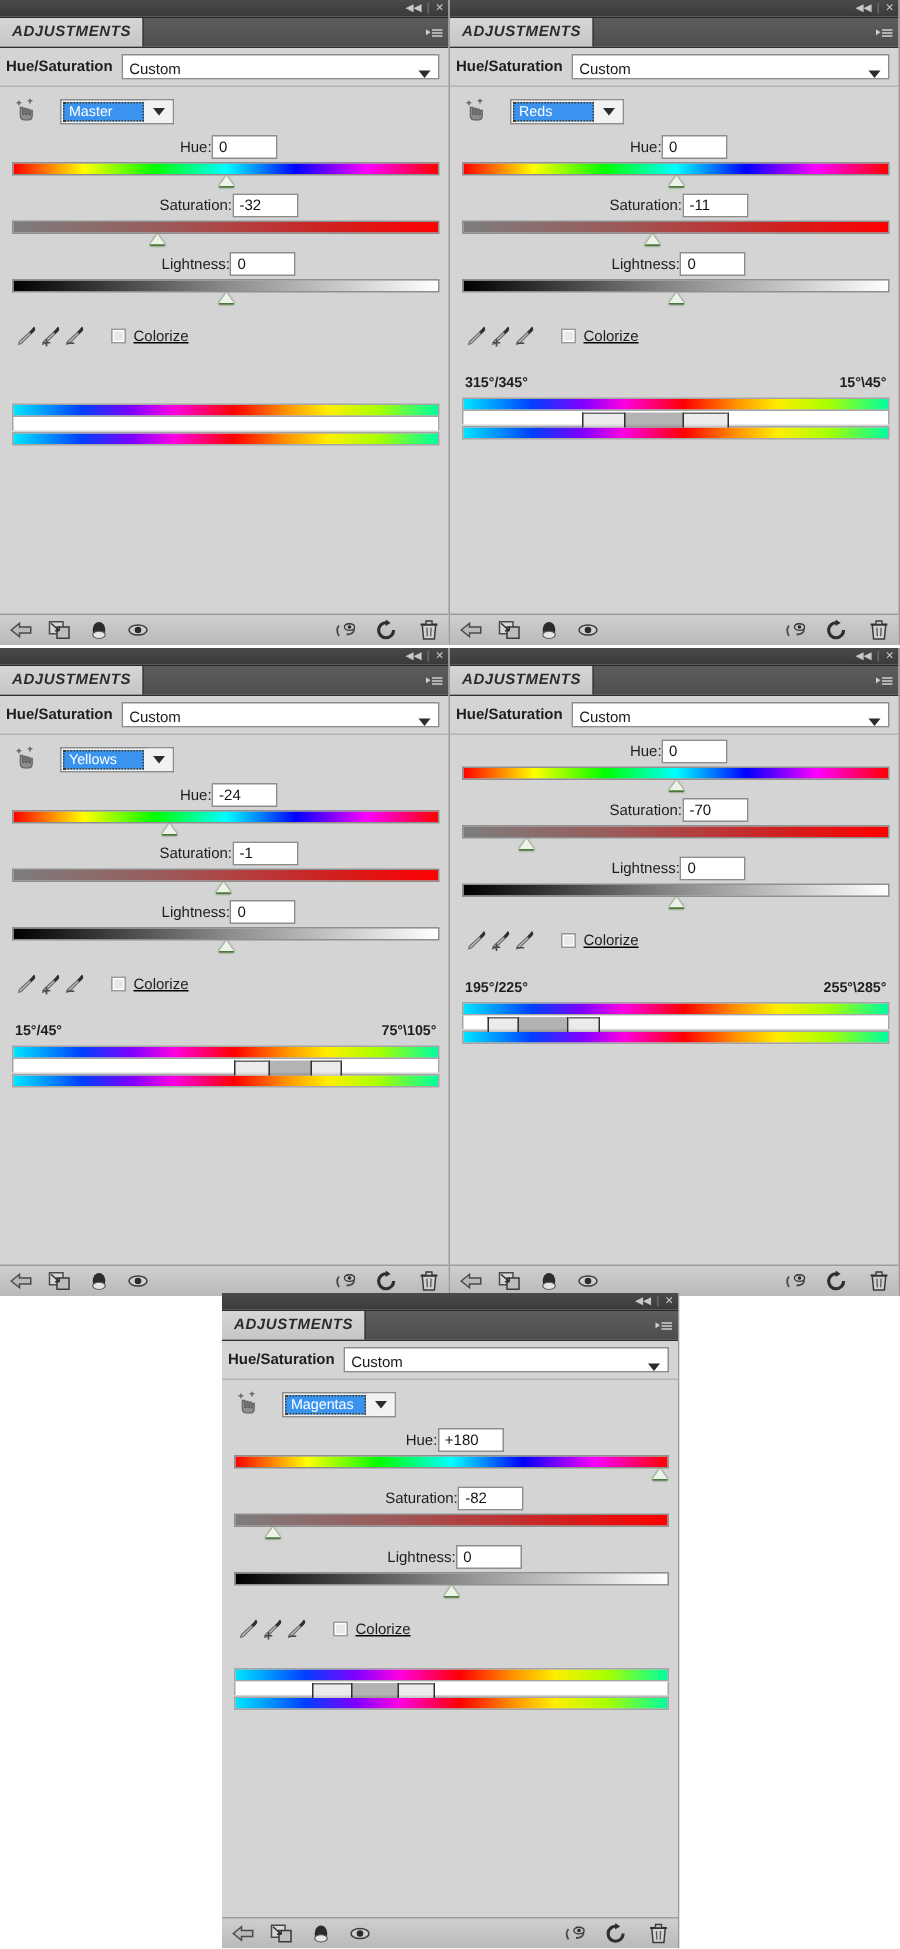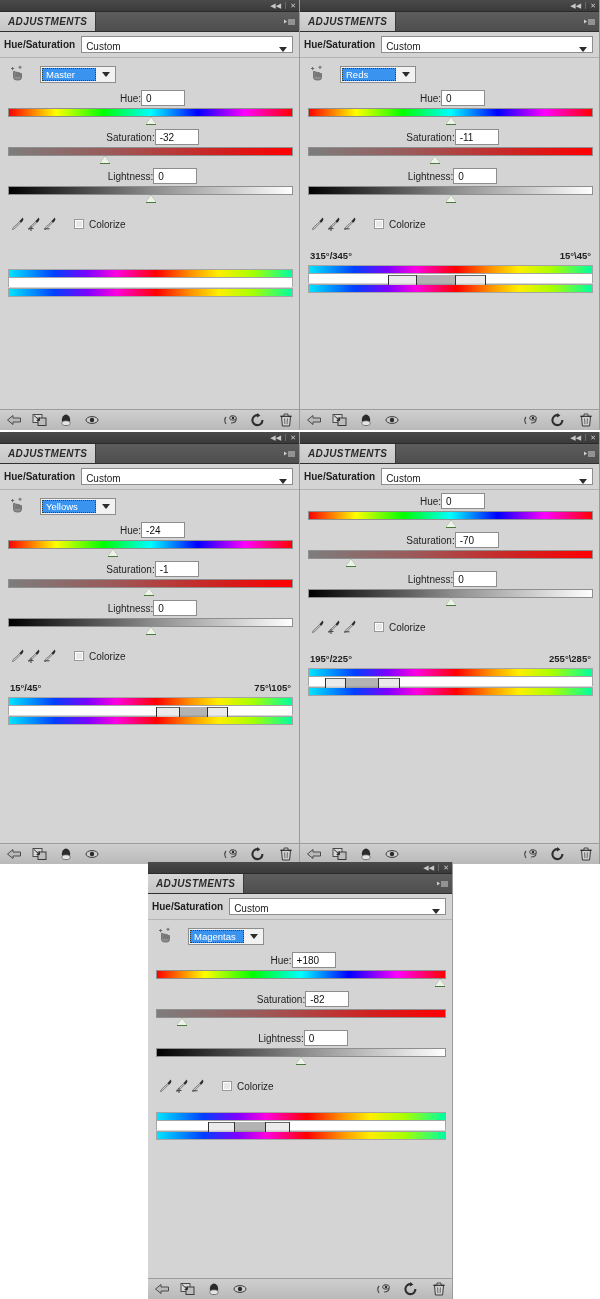--- a/index.html
+++ b/index.html
@@ -177,20 +177,21 @@
     position: absolute;
     left: -5px; top: 7px;
     width: 10px; height: 1px;
     background: #4a7a3a;
   }
 
   
   .droprow {
     display: flex; align-items: center;
     padding: 10px 6px 4px 10px;
+    text-decoration: underline;
   }
   .dropper { width: 16px; height: 16px; position: relative; }
   .colorizewrap {
     display: flex; align-items: center; gap: 5px;
     margin-left: 16px;
   }
   .cbox {
     width: 10px; height: 10px;
     background: #e8e8e8;
     border: 1px solid #9a9a9a;

